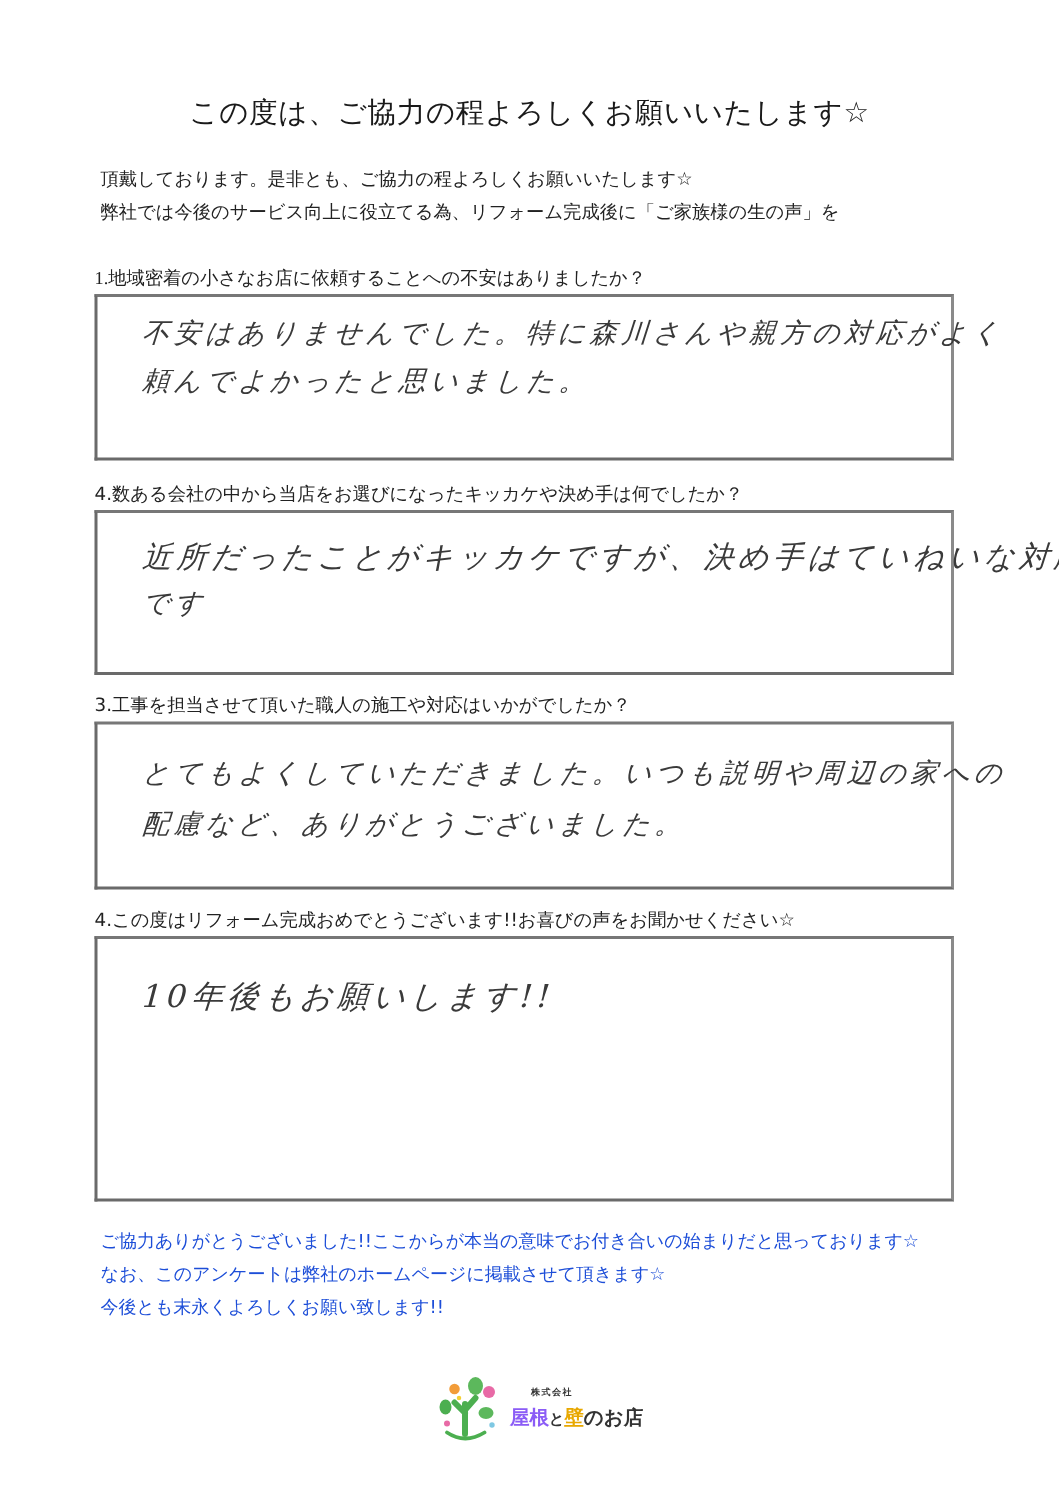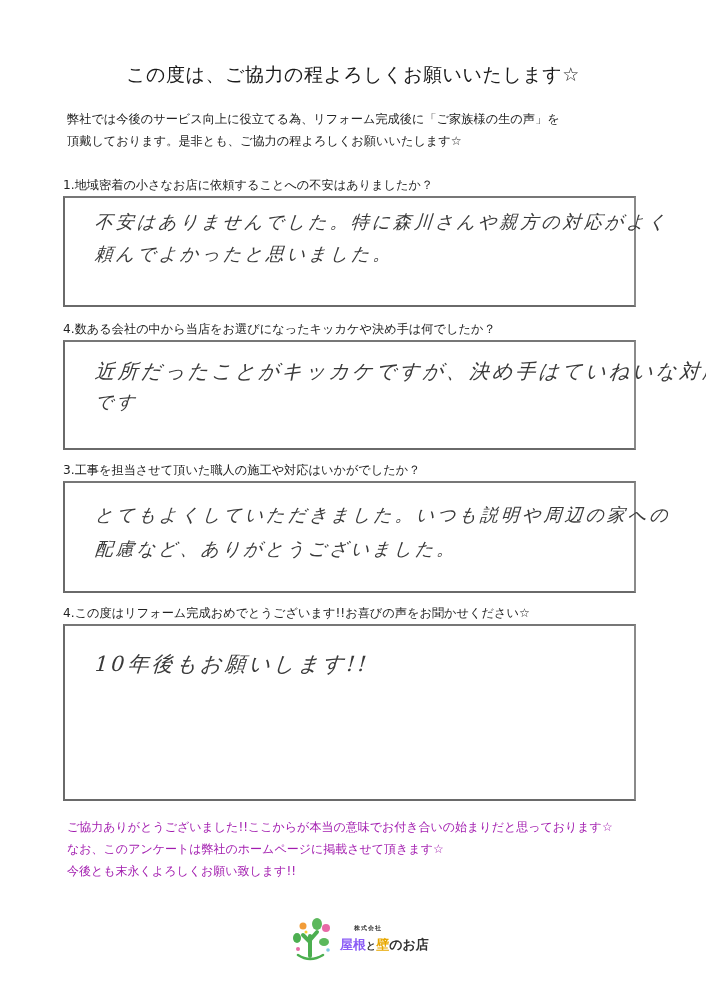--- a/index.html
+++ b/index.html
@@ -23,21 +23,21 @@
       border: 2px solid #6a6a6a; border-right-color: #8a8a8a; border-top-color: #777;
       box-sizing: border-box; background: #fff;
     }
     .hand {
       position: absolute; left: 30px; font-family: "DejaVu Serif", serif;
       font-size: 18px; color: #3a3a3a; font-style: italic; letter-spacing: 3px;
       white-space: nowrap; transform: skewX(-4deg);
     }
     .closing {
       position: absolute; left: 67px; top: 816px; width: 600px;
-      font-size: 12px; line-height: 22px; color: #a21caf;
+      font-size: 12px; line-height: 22px; color: #1d4ed8;
     }
     .closing div { white-space: nowrap; }
     .logo {
       position: absolute; left: 288px; top: 916px; width: 140px; height: 50px;
     }
     .logo-mark { position: absolute; left: 0; top: 0; width: 46px; height: 46px; }
     .logo-company {
       position: absolute; left: 66px; top: 8px; font-size: 6px; color: #333; letter-spacing: 1px;
       font-weight: bold;
     }
@@ -47,25 +47,25 @@
     }
     .logo-name .red { color: #8b5cf6; }
     .logo-name .yellow { color: #e8a800; }
   </style>
 </head>
 <body>
 
 <div class="title">この度は、ご協力の程よろしくお願いいたします☆</div>
 
 <div class="intro">
+  <div>頂戴しております。是非とも、ご協力の程よろしくお願いいたします☆</div>
   <div>弊社では今後のサービス向上に役立てる為、リフォーム完成後に「ご家族様の生の声」を</div>
-  <div>頂戴しております。是非とも、ご協力の程よろしくお願いいたします☆</div>
 </div>
 
-<div class="q-label" style="top:177px;">1.地域密着の小さなお店に依頼することへの不安はありましたか？</div>
+<div class="q-label" style="top:177px;font-family:Liberation Serif, serif;">1.地域密着の小さなお店に依頼することへの不安はありましたか？</div>
 <div class="answer-box" style="top:196px;height:111px;">
   <div class="hand" style="top:12px;">不安はありませんでした。特に森川さんや親方の対応がよく</div>
   <div class="hand" style="top:44px;">頼んでよかったと思いました。</div>
 </div>
 
 <div class="q-label" style="top:321px;">4.数ある会社の中から当店をお選びになったキッカケや決め手は何でしたか？</div>
 <div class="answer-box" style="top:340px;height:110px;">
   <div class="hand" style="top:16px;font-size:20px;">近所だったことがキッカケですが、決め手はていねいな対応</div>
   <div class="hand" style="top:48px;">です</div>
 </div>

